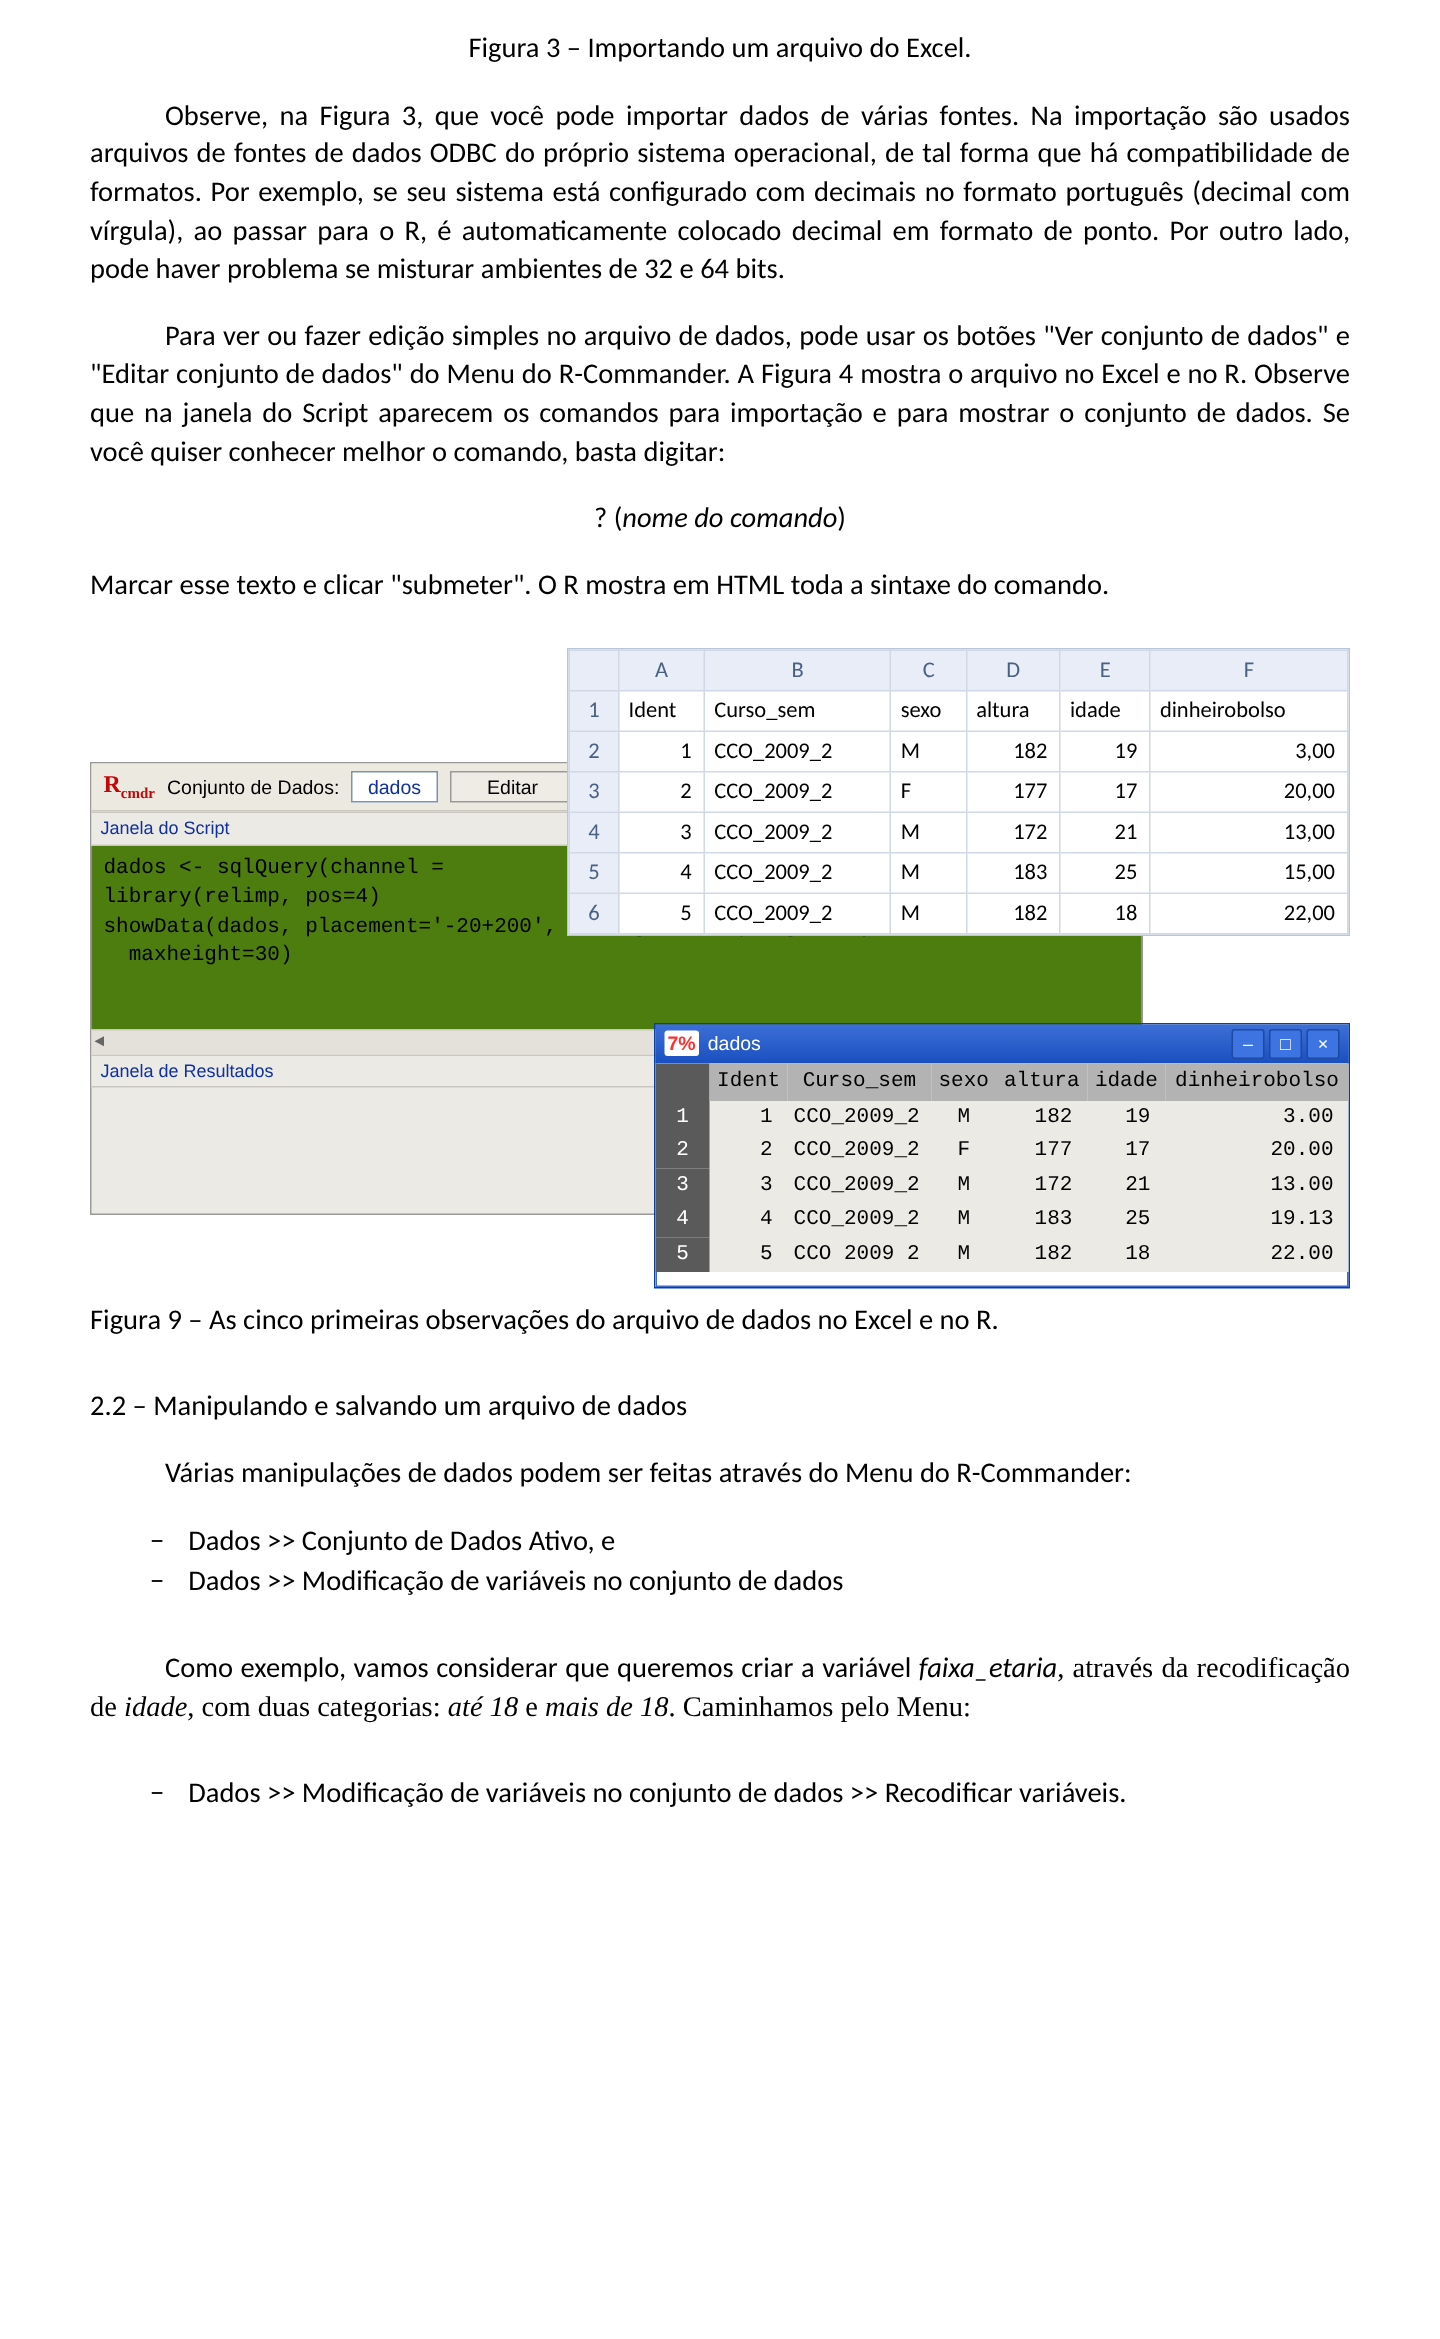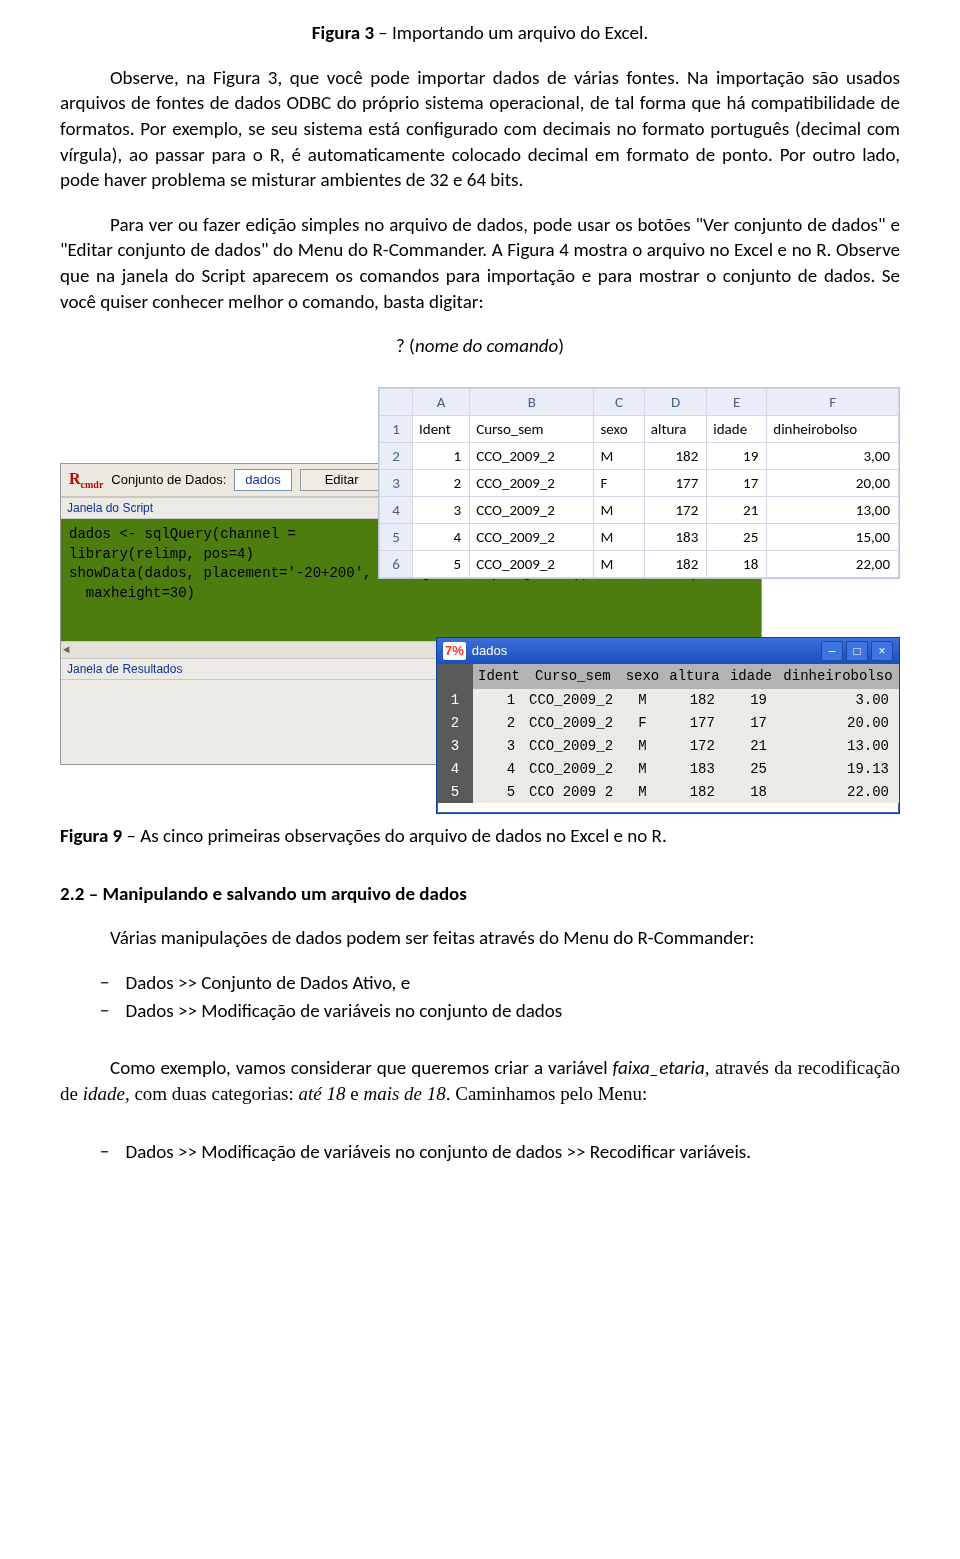--- a/index.html
+++ b/index.html
@@ -1,18 +1,18 @@
 <!DOCTYPE html>
 <html><head>
 <meta charset="utf-8">
 <style>
   html,body{margin:0;padding:0;background:#fff;font-family:Calibri,Arial,sans-serif;color:#000;}
   .page{width:960px;margin:0 auto;padding:20px 60px;box-sizing:border-box;font-size:19px;line-height:1.35;}
   .center{text-align:center;}
-  .bold{font-weight:bold;}
+  .bold{font-weight:normal;}
   .italic{font-style:italic;}
   .justify{text-align:justify;}
   .indent{text-indent:50px;}
   .bullet-list{margin:4px 0 4px 40px;}
   .bullet-list .li{display:flex;gap:16px;margin:2px 0;}
   .bullet-list .dash{flex:0 0 auto;}
   .bullet-list .txt{flex:1;}
   .mt{margin-top:32px;}
   .mb{margin-bottom:18px;}
 
@@ -70,20 +70,21 @@
   </div>
 
   <p class="justify indent">Observe, na Figura 3, que você pode importar dados de várias fontes. Na importação são usados arquivos de fontes de dados ODBC do próprio sistema operacional, de tal forma que há compatibilidade de formatos. Por exemplo, se seu sistema está configurado com decimais no formato português (decimal com vírgula), ao passar para o R, é automaticamente colocado decimal em formato de ponto. Por outro lado, pode haver problema se misturar ambientes de 32 e 64 bits.</p>
 
   <p class="justify indent">Para ver ou fazer edição simples no arquivo de dados, pode usar os botões "Ver conjunto de dados" e "Editar conjunto de dados" do Menu do R-Commander. A Figura 4 mostra o arquivo no Excel e no R. Observe que na janela do Script aparecem os comandos para importação e para mostrar o conjunto de dados. Se você quiser conhecer melhor o comando, basta digitar:</p>
 
   <div class="center">
     <span>? (</span><span class="italic">nome do comando</span><span>)</span>
   </div>
 
+  <p class="justify">Marcar esse texto e clicar "submeter". O R mostra em HTML toda a sintaxe do comando.</p>
 
   <div class="fig4">
 
     <div class="rcmdr">
       <div class="toolbar">
         <span class="rlogo"><span>R</span><sub>cmdr</sub></span>
         <span class="tb-label">Conjunto de Dados:</span>
         <span class="tb-val">dados</span>
         <span class="tb-btn">Editar</span>
       </div>

